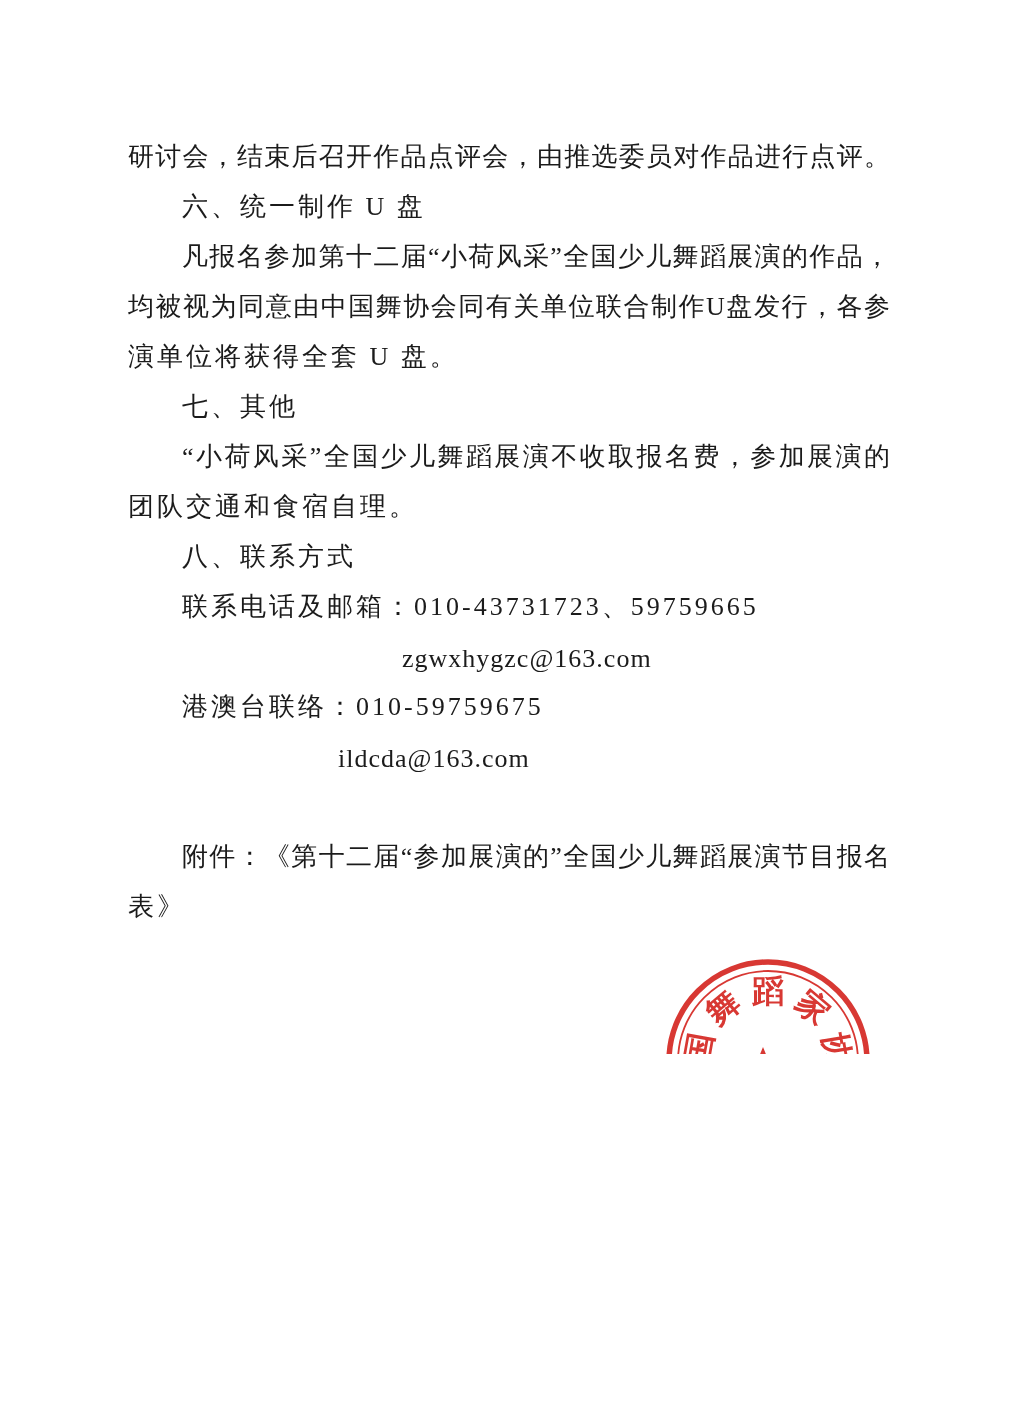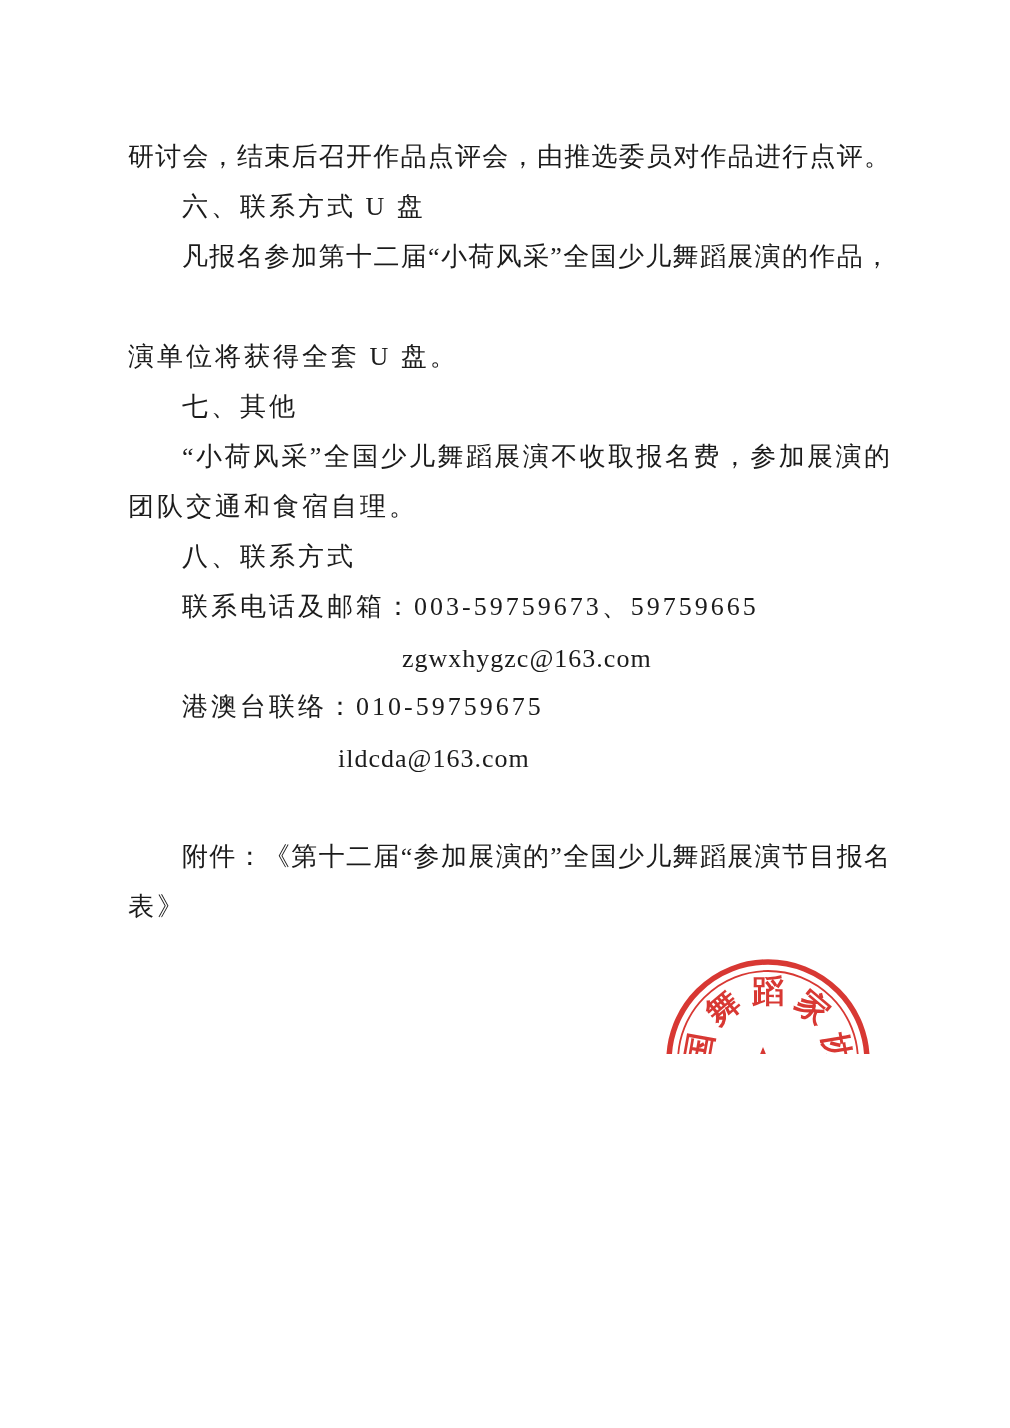--- a/index.html
+++ b/index.html
@@ -61,28 +61,29 @@
     font-weight:bold;
     font-family:"Liberation Serif","DejaVu Serif",serif;
   }
 </style>
 </head>
 <body>
 
 <div class="page">
 
   <div class="line just" style="top:139px">研讨会，结束后召开作品点评会，由推选委员对作品进行点评。</div>
-  <div class="line ind" style="top:189px">六、联系方式 U 盘</div>
+  <div class="line ind" style="top:189px">六、统一制作 U 盘</div>
   <div class="line ind just" style="top:239px">凡报名参加第十二届“小荷风采”全国少儿舞蹈展演的作品，</div>
+  <div class="line just" style="top:289px">均被视为同意由中国舞协会同有关单位联合制作U盘发行，各参</div>
   <div class="line" style="top:339px">演单位将获得全套 U 盘。</div>
   <div class="line ind just" style="top:439px">“小荷风采”全国少儿舞蹈展演不收取报名费，参加展演的</div>
   <div class="line ind" style="top:389px">七、其他</div>
   <div class="line" style="top:489px">团队交通和食宿自理。</div>
   <div class="line ind" style="top:539px">八、联系方式</div>
-  <div class="line ind" style="top:589px">联系电话及邮箱：003-59759673、59759665</div>
+  <div class="line ind" style="top:589px">联系电话及邮箱：010-43731723、59759665</div>
   <div class="line email" style="top:641px;left:402px">zgwxhygzc@163.com</div>
   <div class="line ind" style="top:689px">港澳台联络：010-59759675</div>
   <div class="line email" style="top:741px;left:338px">ildcda@163.com</div>
   <div class="line ind just" style="top:839px">附件：《第十二届“参加展演的”全国少儿舞蹈展演节目报名</div>
   <div class="line" style="top:889px">表》</div>
 
   <div class="sig sig-org">中国舞蹈家协会</div>
   <div class="sig sig-date">2023年1月12日</div>
 
   <div class="seal">

